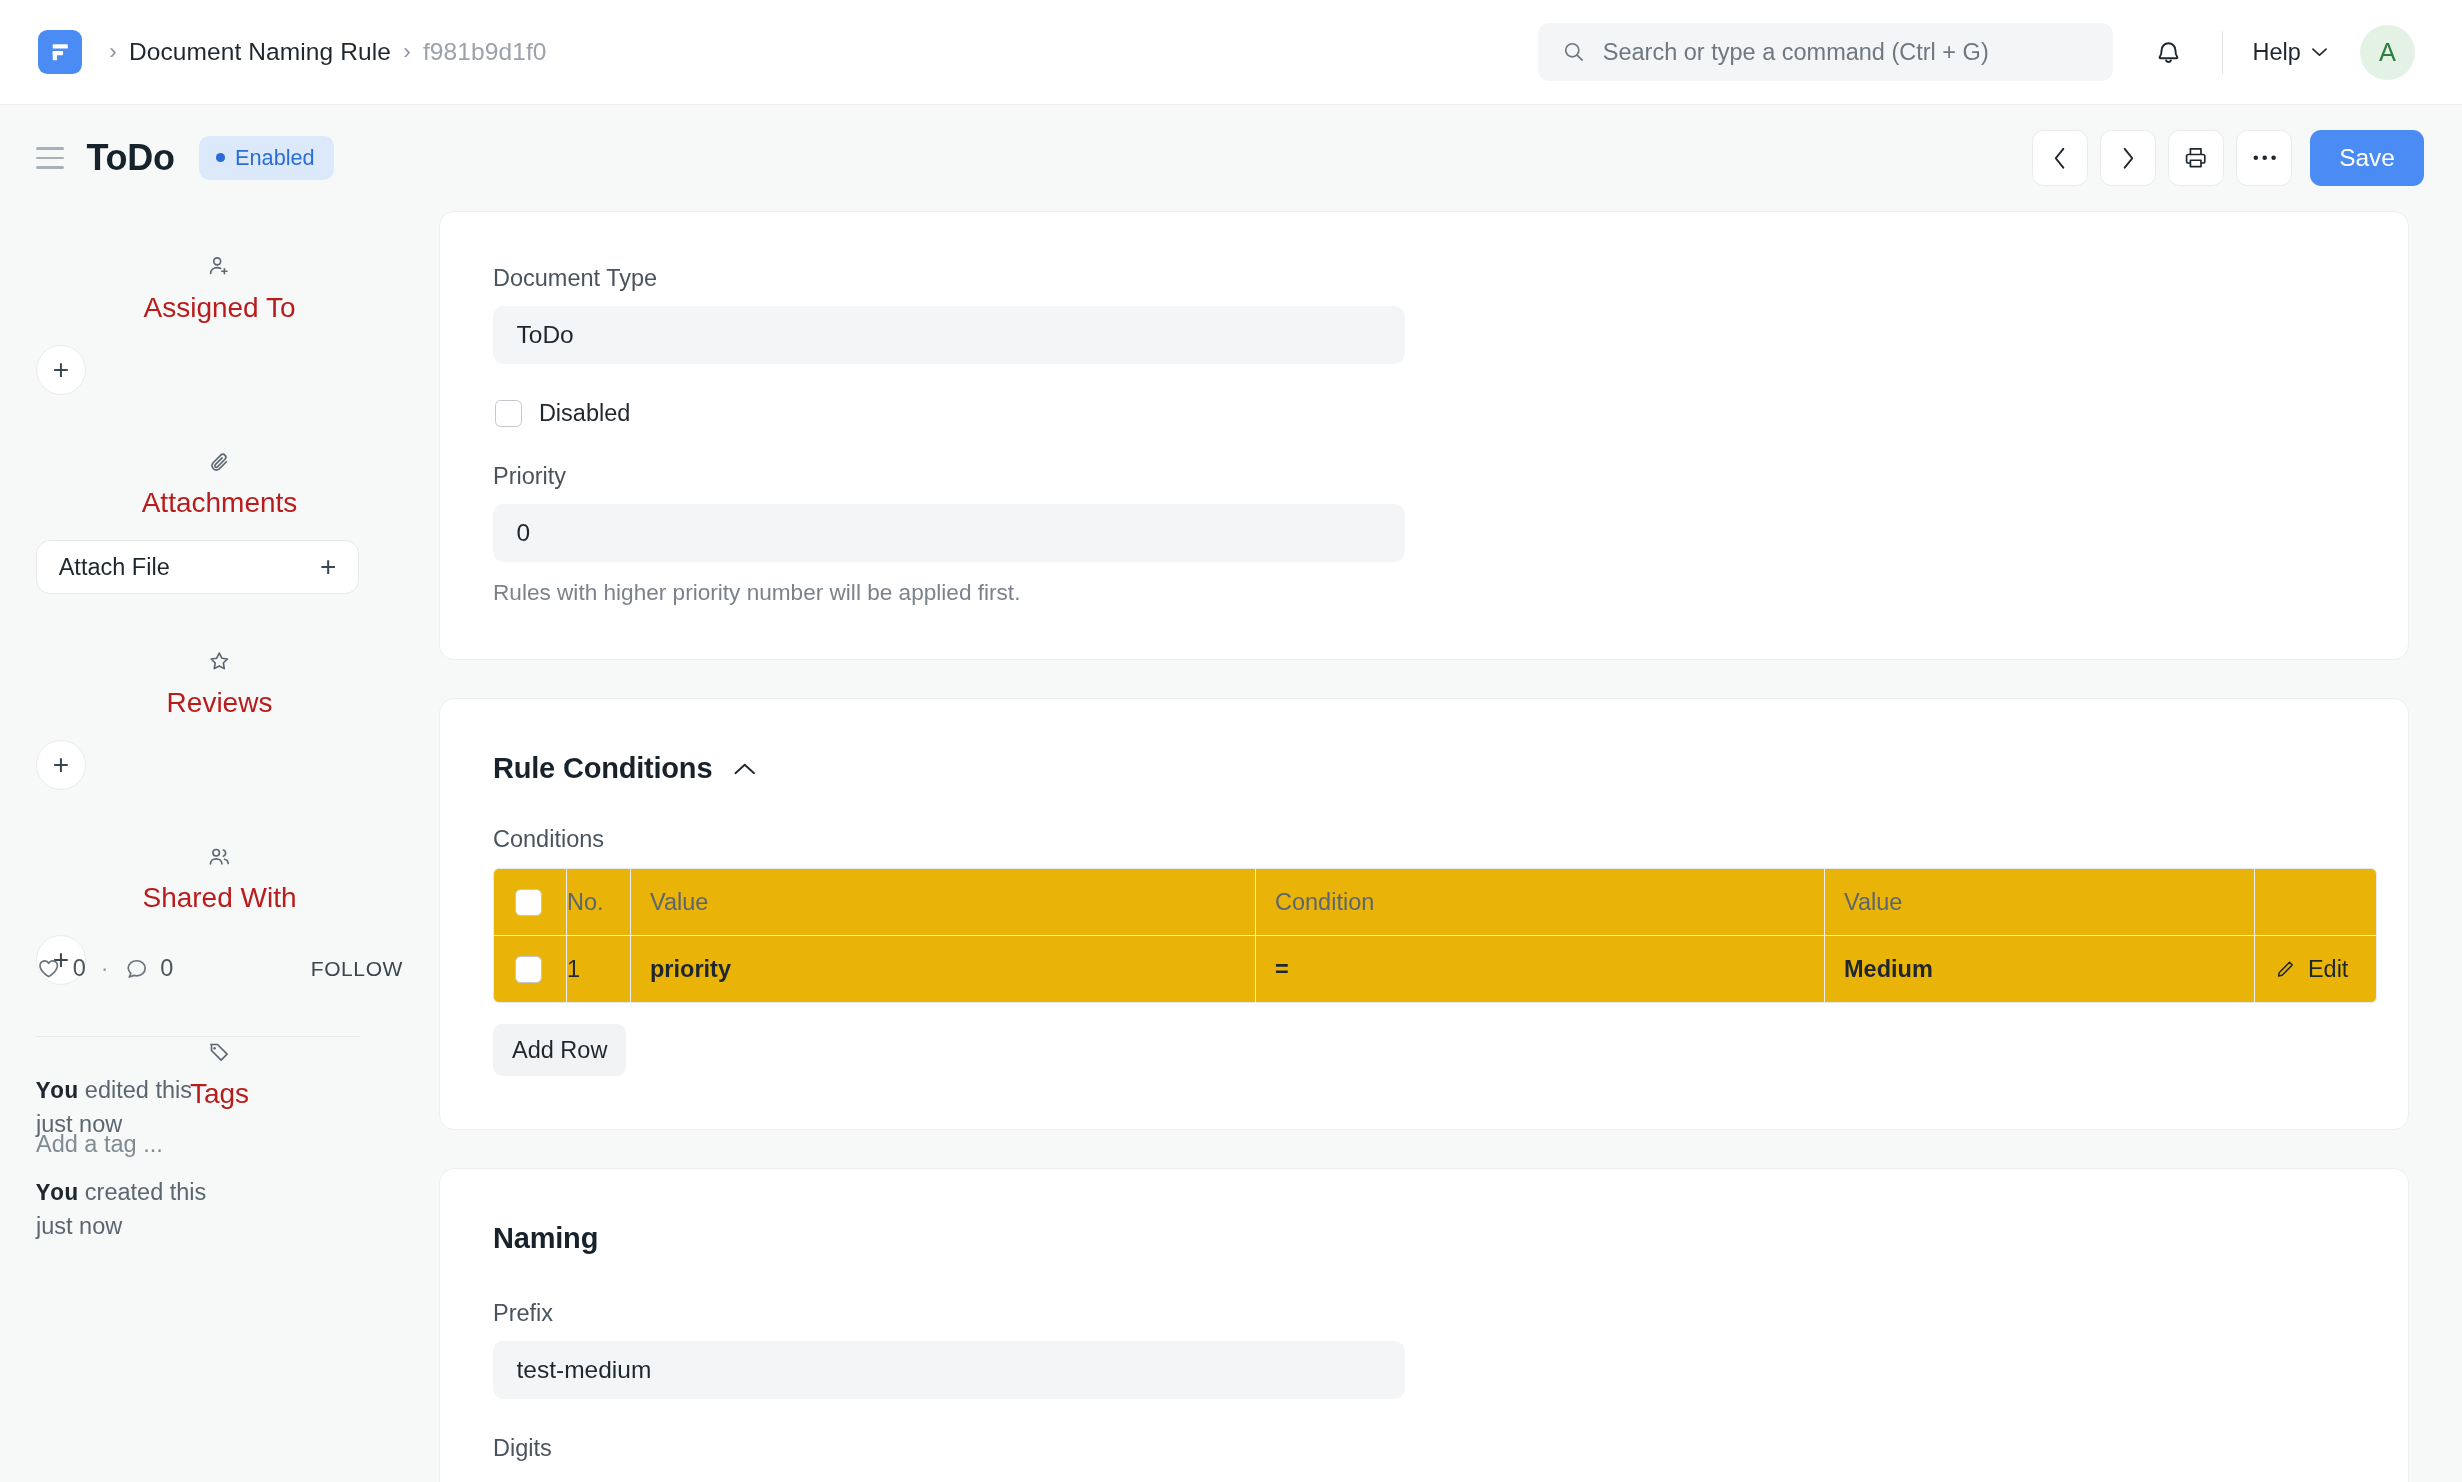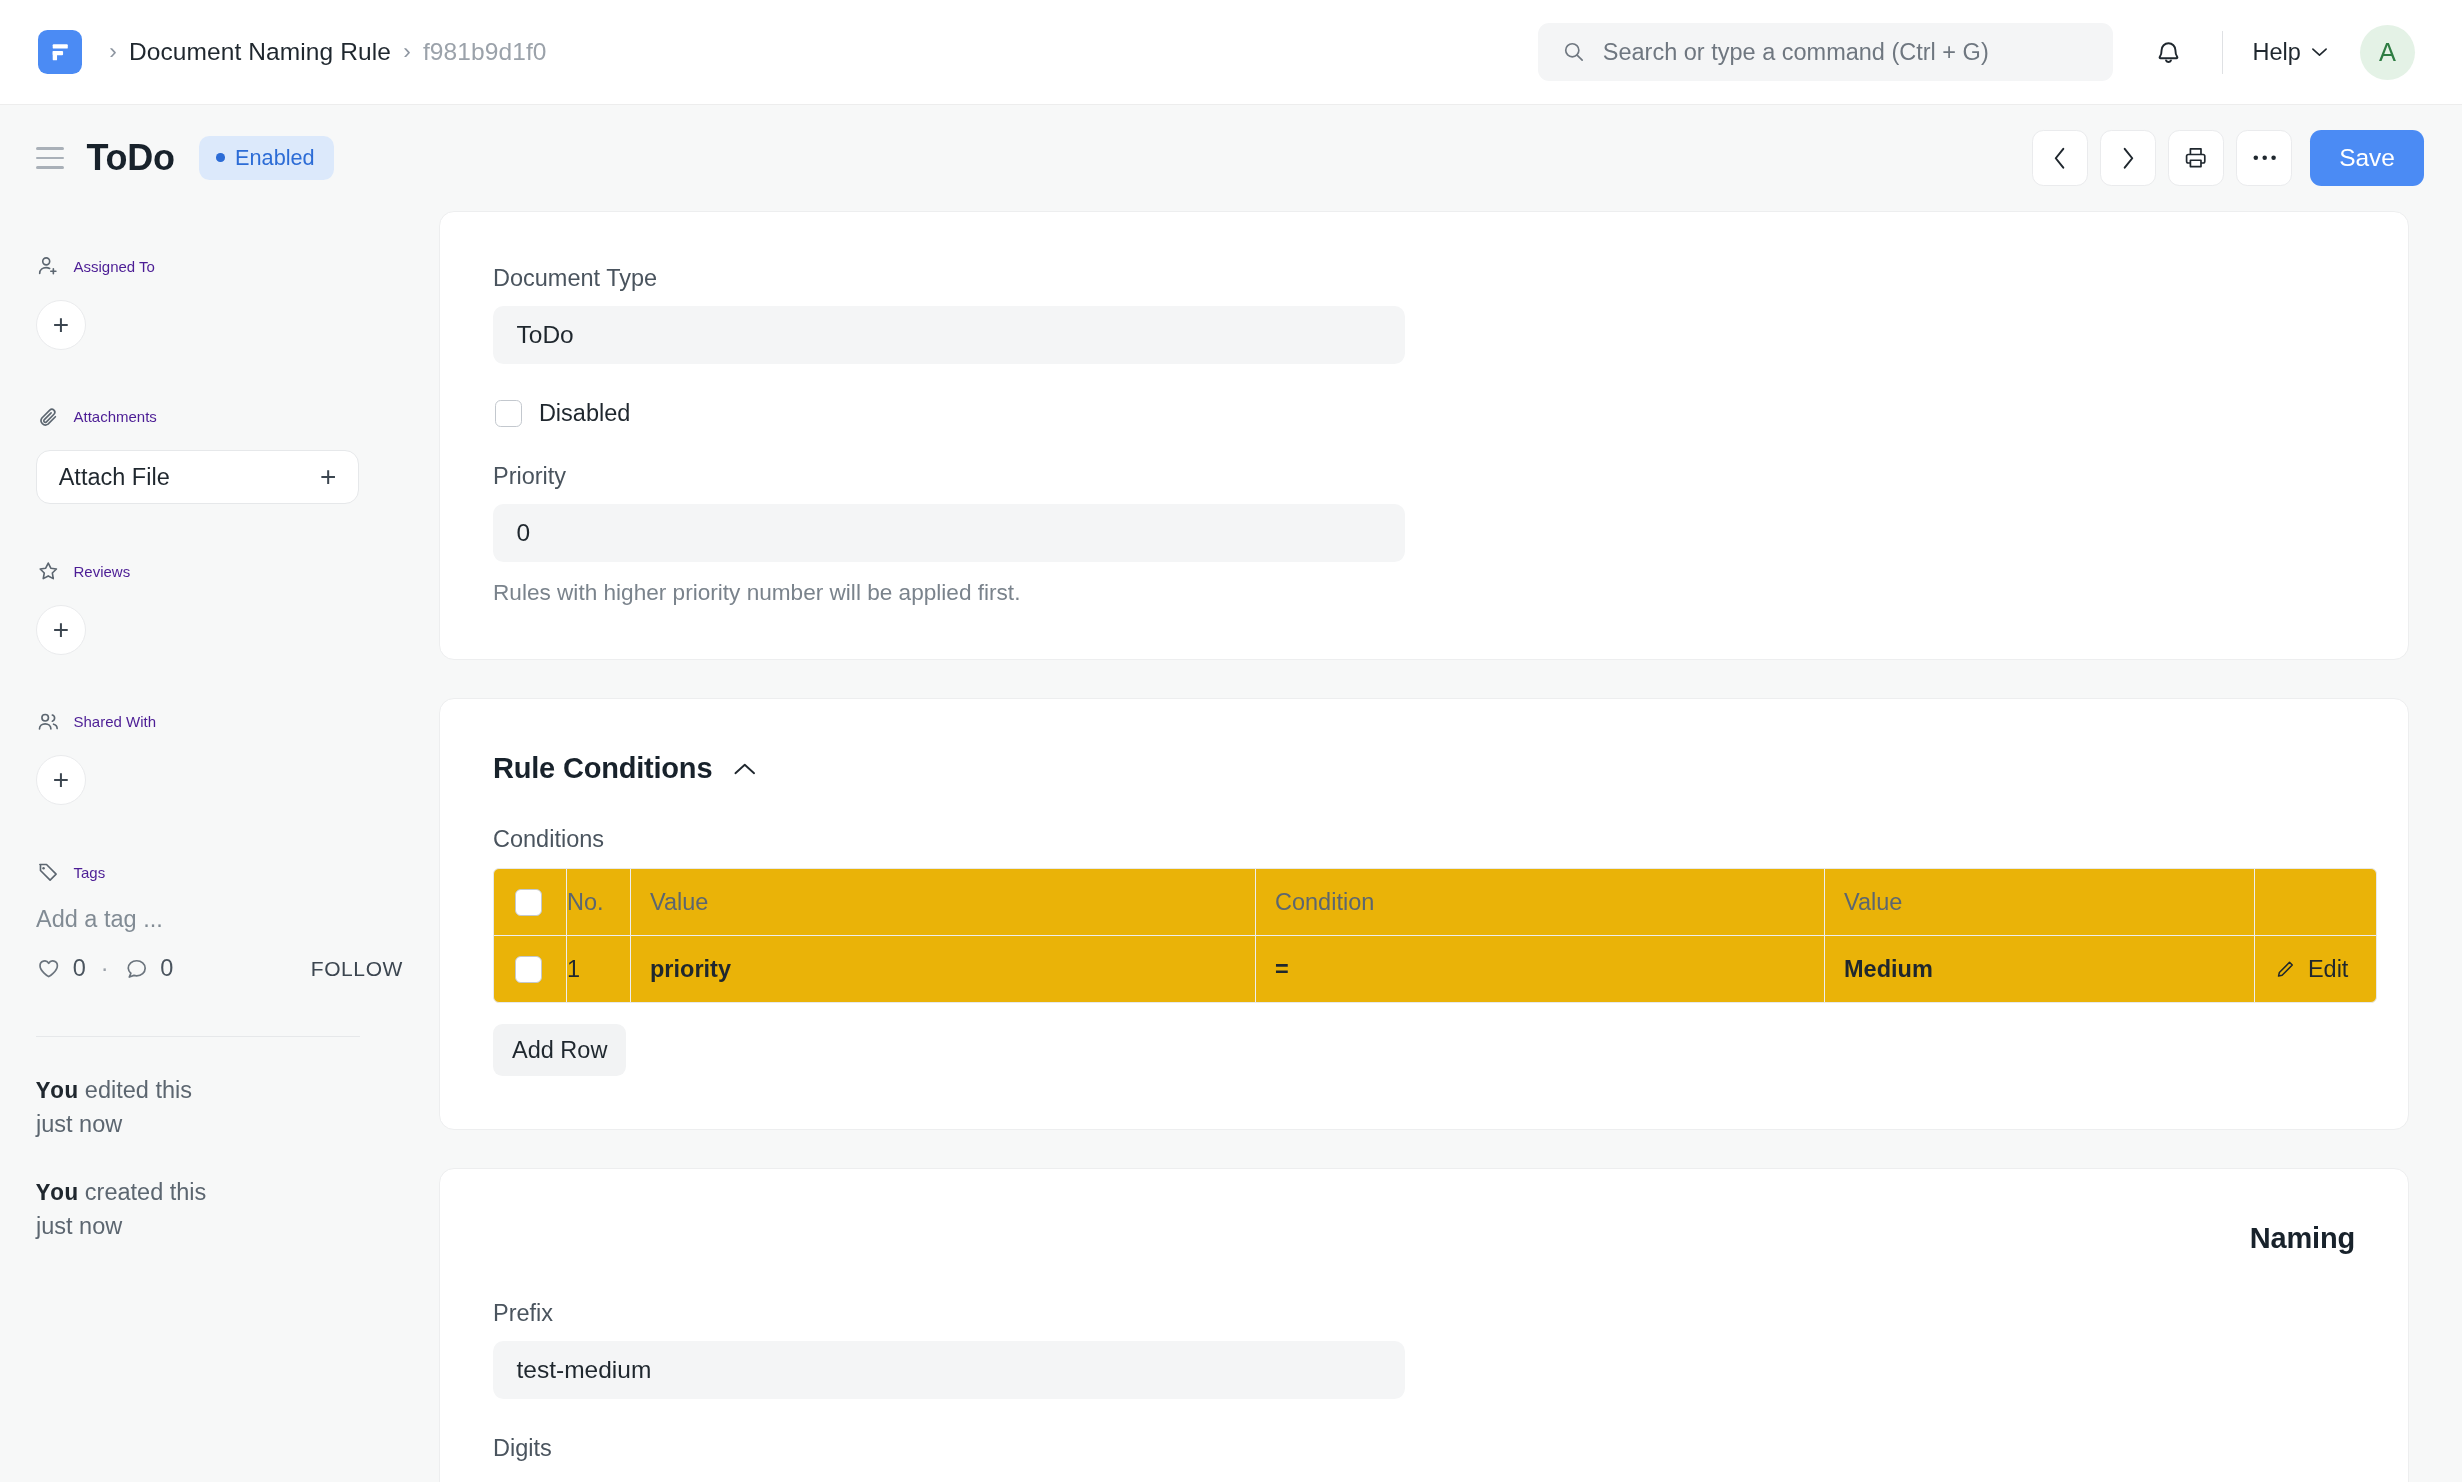--- a/index.html
+++ b/index.html
@@ -136,22 +136,23 @@
 
   
   .sidebar {
     width: 439px;
     flex: none;
     padding: 43px 36px 0 36px;
     position: relative;
   }
   .side-head {
     display: flex; align-items: center; gap: 13px;
-    font-size: 15px; color: #4c1d95;
+    font-size: 28px; color: #b91c1c;
     margin-bottom: 21px;
+    flex-direction: column;
   }
   .side-head.sp { margin-top: 55px; }
   .plus-circle {
     width: 50px; height: 50px;
     border-radius: 50%;
     background: #fff;
     border: 0.9px solid #EAEBED;
     display: flex; align-items: center; justify-content: center;
     font-size: 28px; color: #3C4650; line-height: 1;
   }
@@ -254,21 +255,21 @@
     margin-top: 21px;
     background: #F2F3F4;
     border: none;
     border-radius: 9.4px;
     height: 52px;
     padding: 0 19px;
     font-size: 23.5px;
     color: #1F272E;
     font-family: inherit;
   }
-  .naming-title { margin-bottom: 45px; justify-content: flex-end; }
+  .naming-title { margin-bottom: 45px; }
 </style>
 </head>
 <body>
 
 <div class="navbar">
   <div class="logo">
     <svg width="24.5" height="24.5" viewBox="0 0 26 26" aria-hidden="true">
       <rect x="5" y="4.5" width="16" height="4.6" rx="1" fill="#fff"></rect>
       <rect x="5" y="11.6" width="11" height="4.6" rx="1" fill="#fff"></rect>
       <rect x="5" y="11.6" width="4.6" height="10" rx="1" fill="#fff"></rect>

